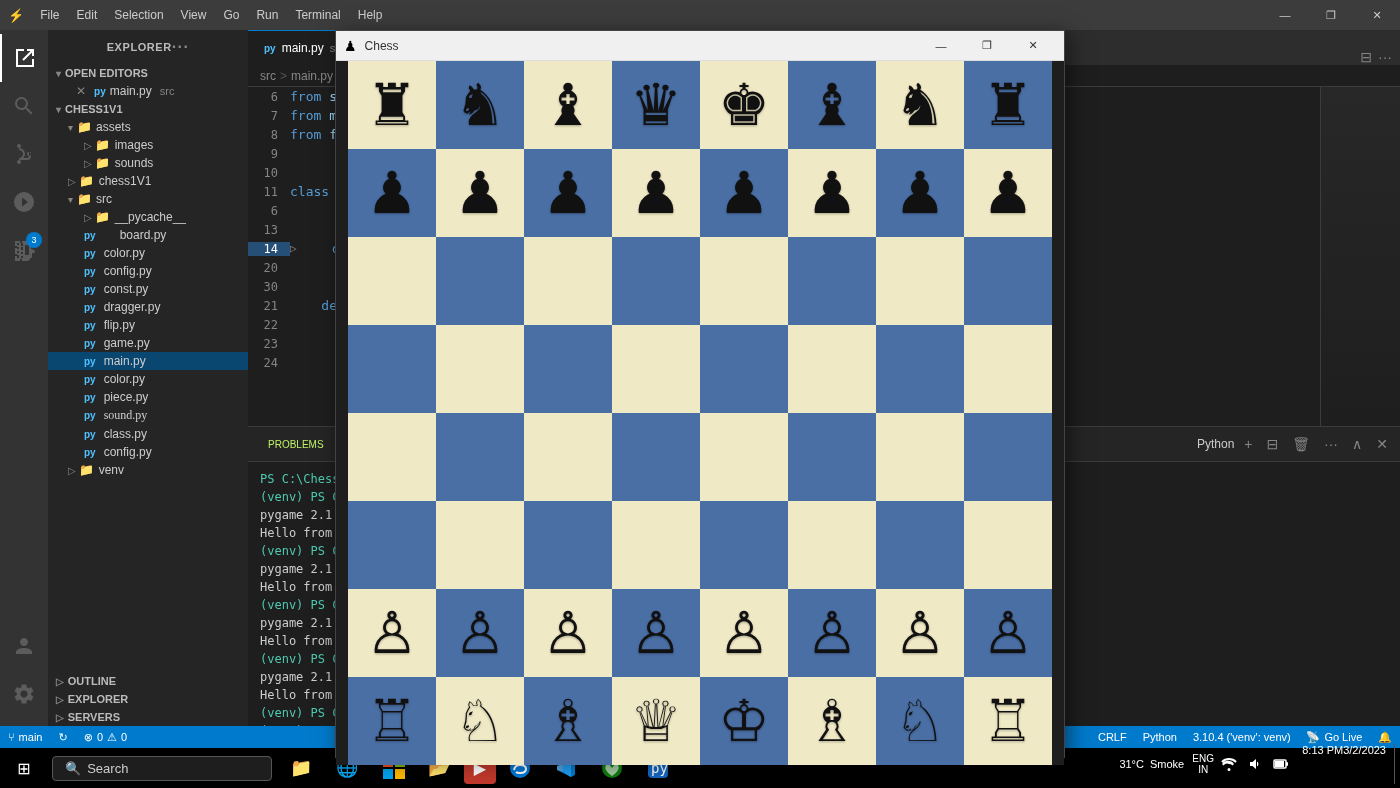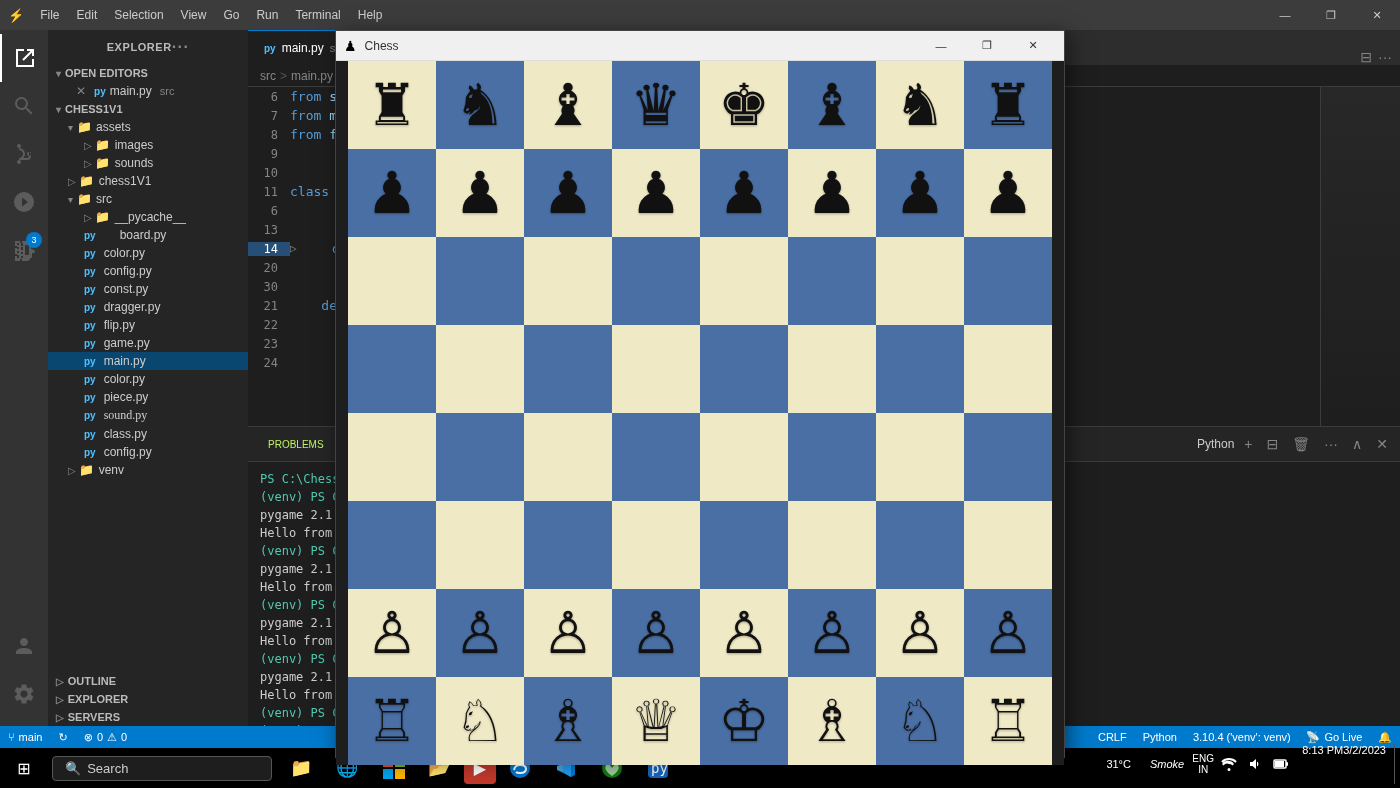--- a/index.html
+++ b/index.html
@@ -675,21 +675,21 @@
     <div class="taskbar-app">
       <svg width="22" height="22" viewBox="0 0 22 22">
           <rect x="1" y="1" width="20" height="20" rx="4" fill="#1565c0"></rect>
           <text x="4" y="16" font-size="14" fill="#fff" font-family="monospace">py</text>
         </svg>
     </div>
   </div>
   <div id="taskbar-tray">
     <div class="tray-item">
       <span>31°C</span>
-      <span style="margin-left:17px;font-style:italic;">Smoke</span>
+      <span style="margin-left:4px;">Smoke</span>
     </div>
     <div class="tray-icons">
       <div class="tray-icon" style="flex-direction:column;font-size:10px;gap:0;">
         <span>ENG</span>
         <span>IN</span>
       </div>
       <div class="tray-icon">
         <svg width="16" height="16" viewBox="0 0 16 16" fill="#fff">
             <path d="M8 12a1.5 1.5 0 1 1 0 3 1.5 1.5 0 0 1 0-3zm0-4a5 5 0 0 1 3.54 1.46l1.41-1.41A7 7 0 0 0 1.05 8.05l1.41 1.41A5 5 0 0 1 8 8zm0-4a9 9 0 0 1 6.36 2.64l1.41-1.41A11 11 0 0 0 .23 5.23l1.41 1.41A9 9 0 0 1 8 4z"></path>
           </svg>

